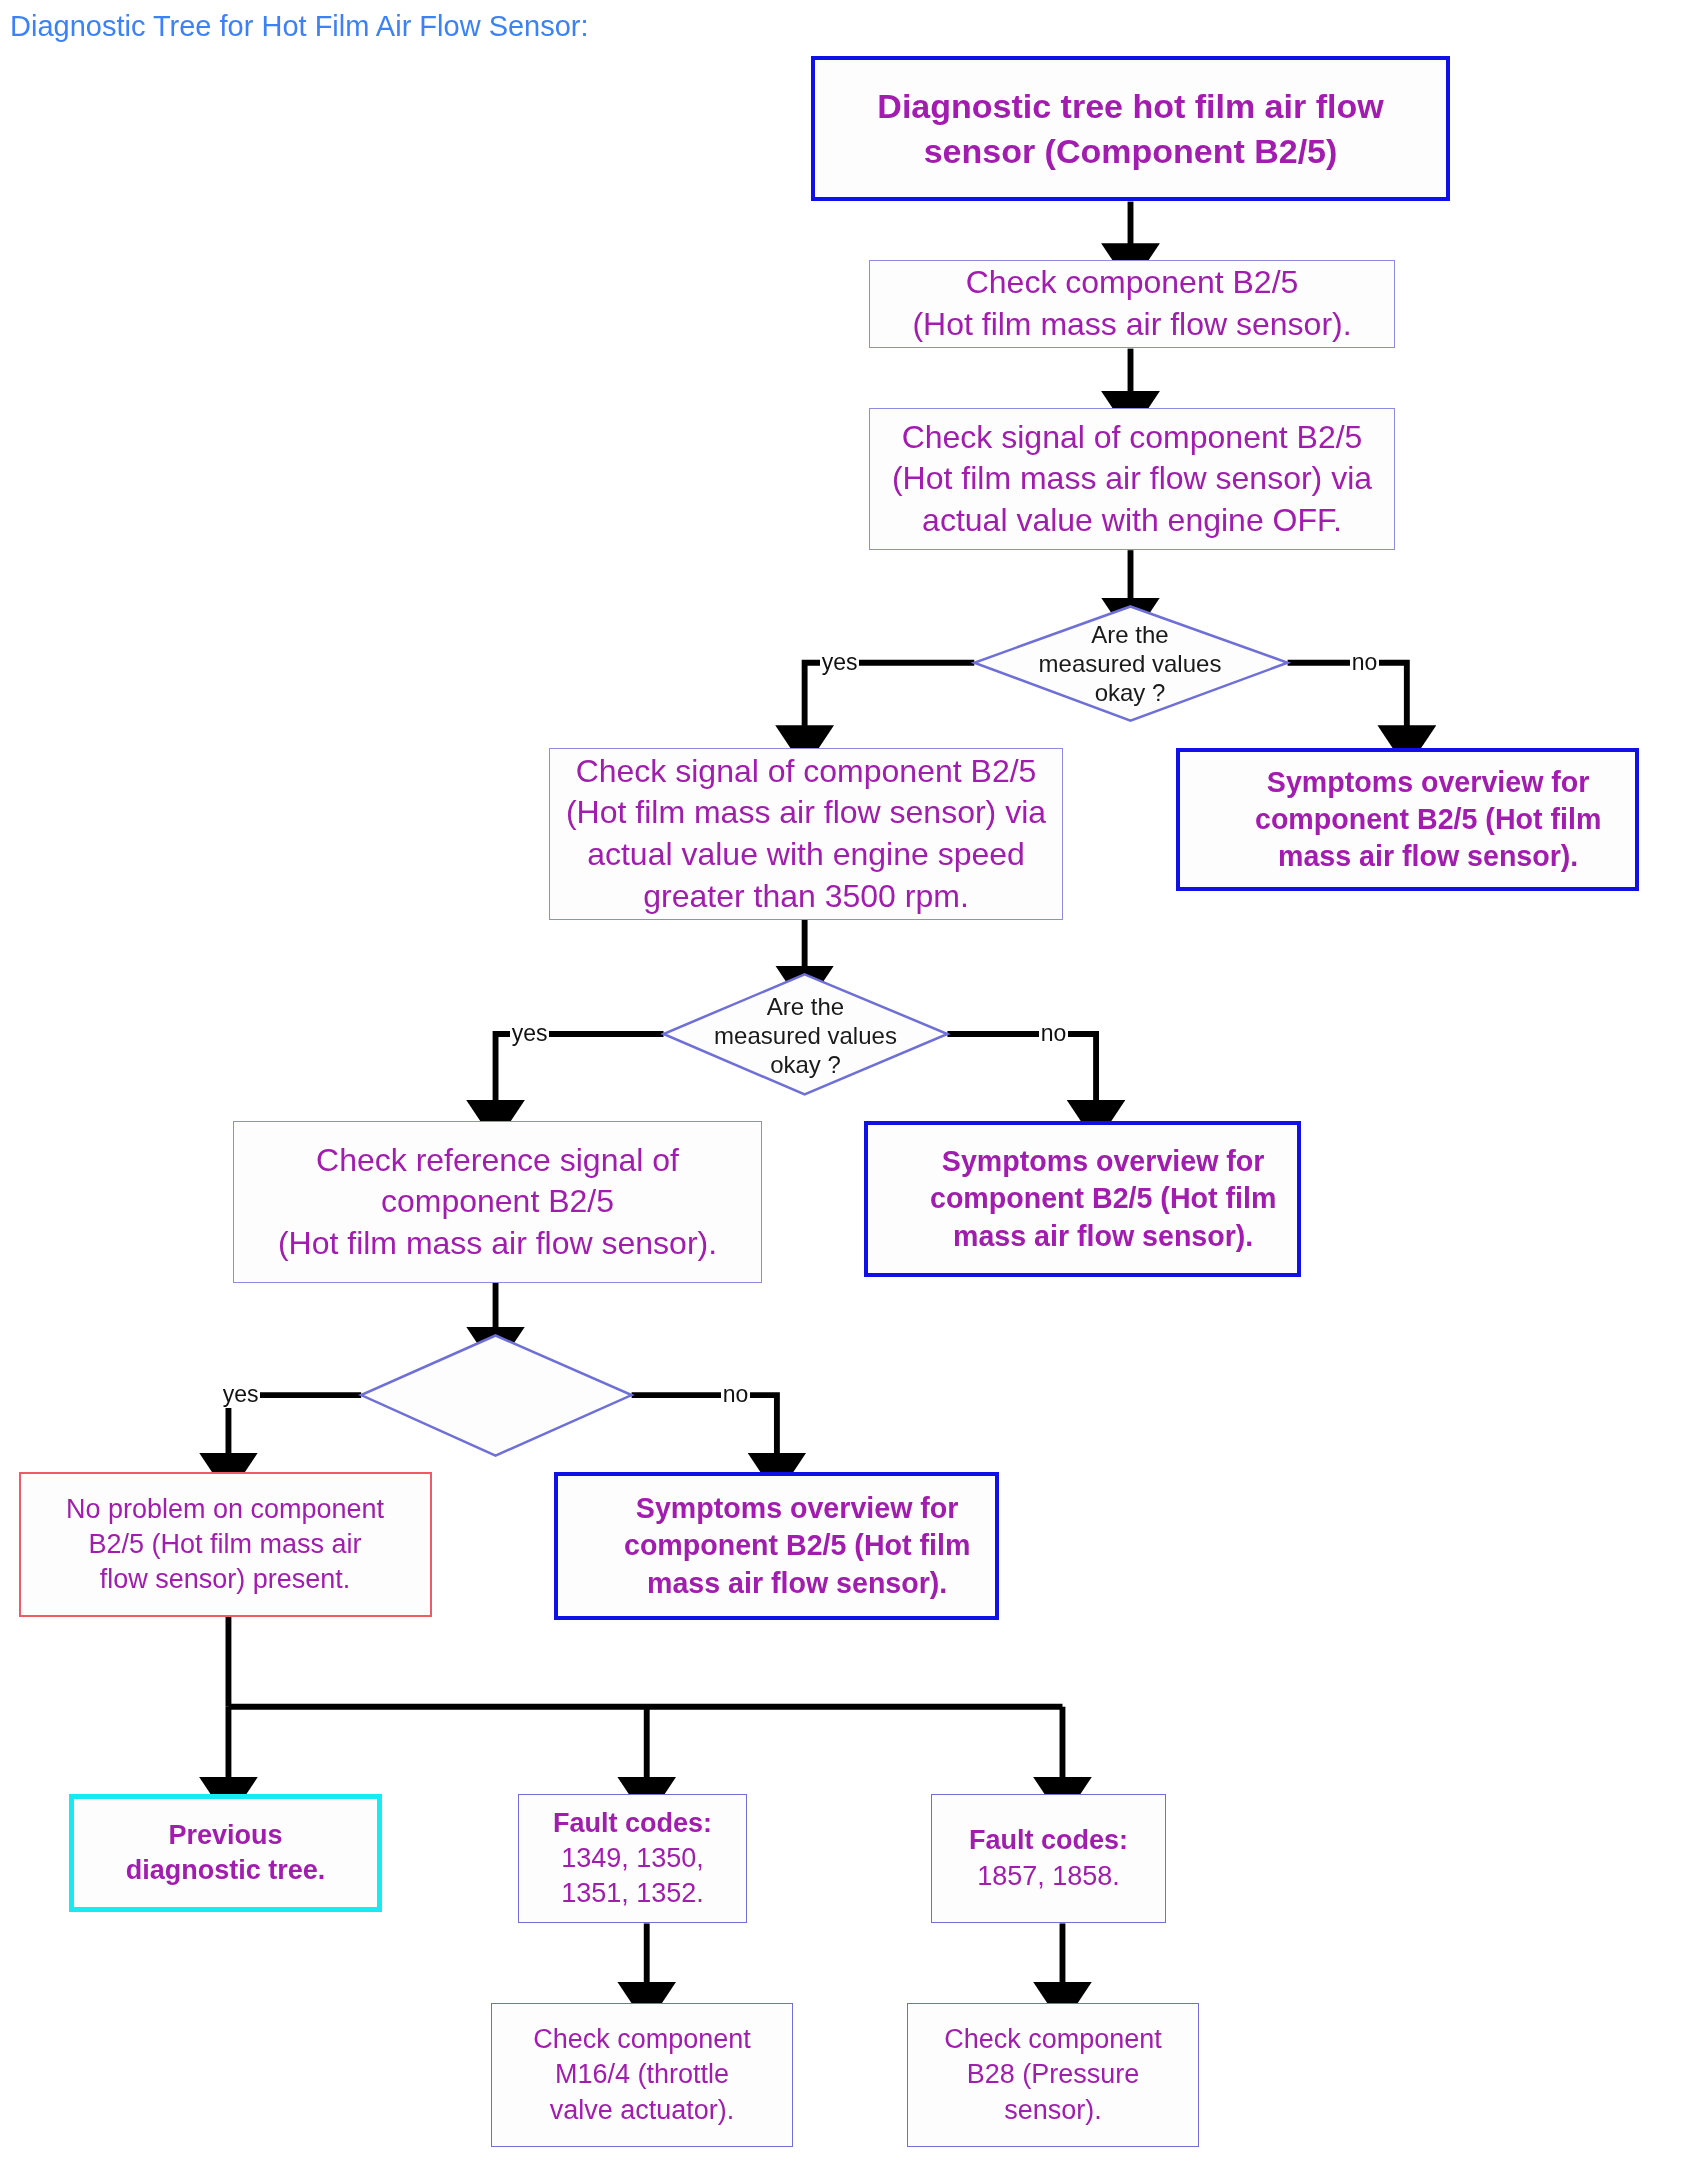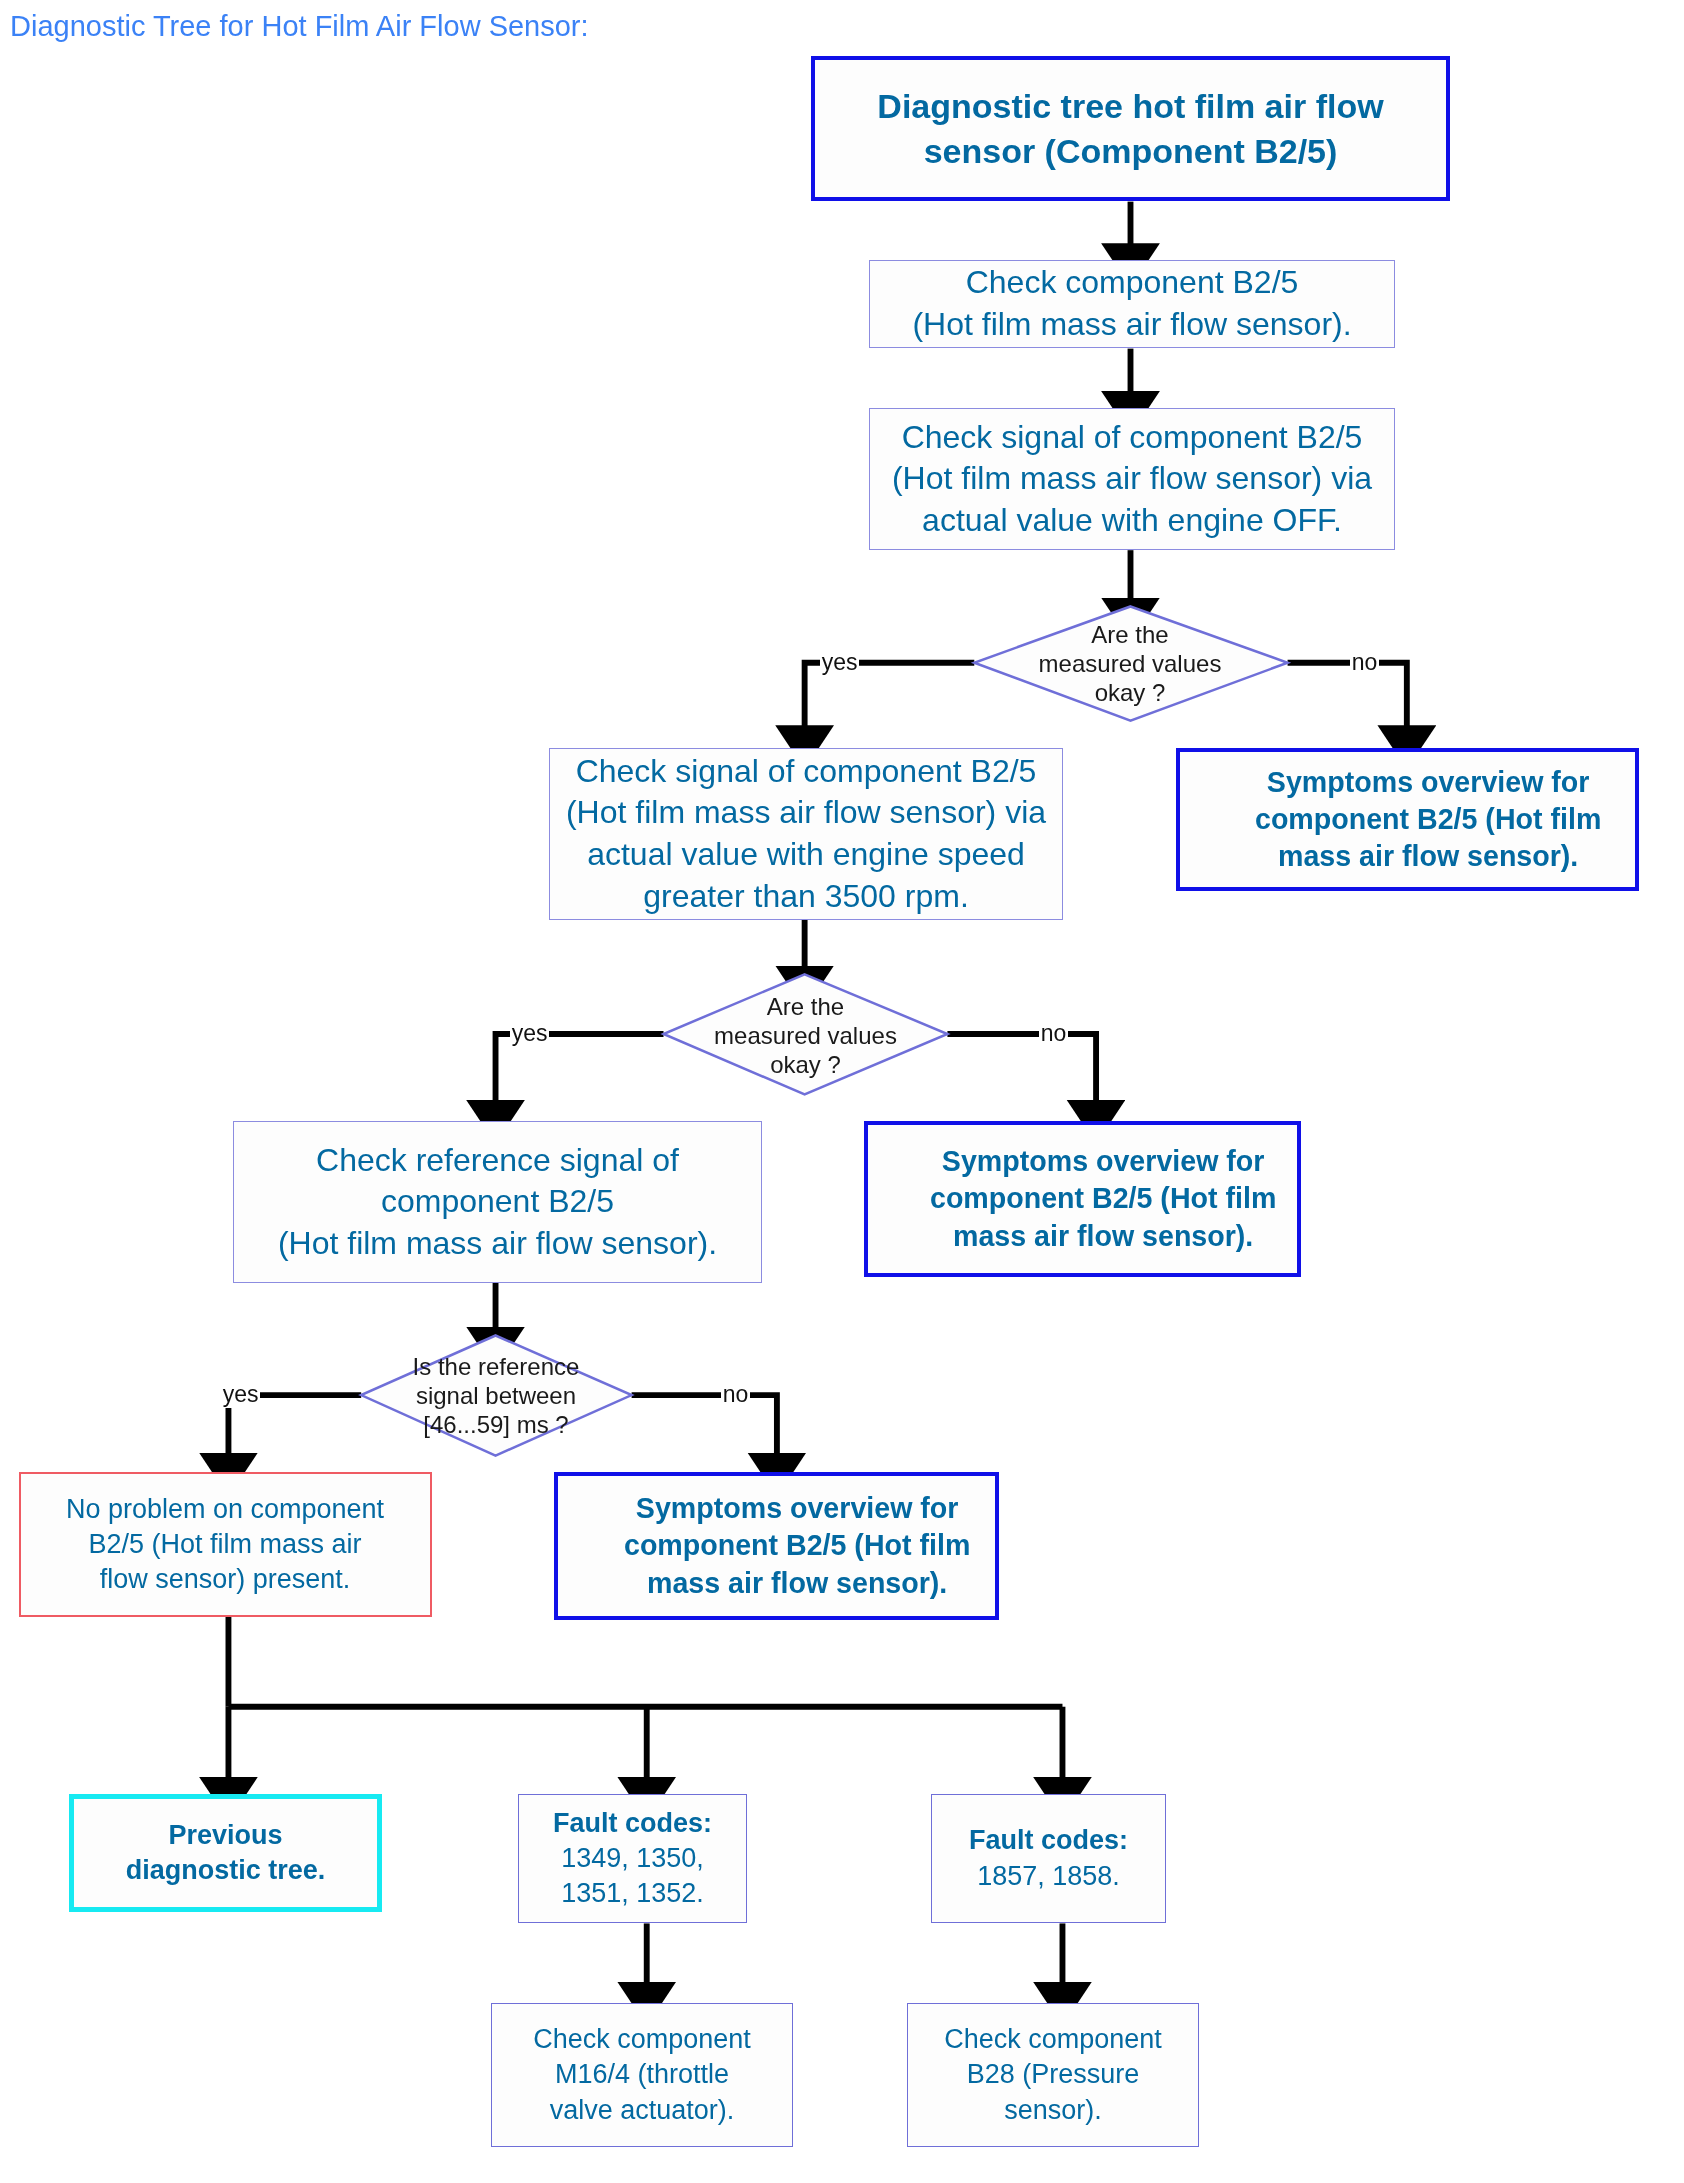--- a/index.html
+++ b/index.html
@@ -31,21 +31,21 @@
     white-space: nowrap;
   }
   .node {
     position: absolute;
     box-sizing: border-box;
     display: flex;
     align-items: center;
     justify-content: center;
     text-align: center;
     background: #fdfdfd;
-    color: #0369a1;
+    color: #a21caf;
     line-height: 1.30;
     padding: 3.4px 6.7px;
   }
   .node .txt { width: 100%; }
   
   .b-thick-blue  { border: 4.2px solid #1010e8; }
   .b-thin-blue   { border: 1.7px solid #8c8ce0; }
   .b-thin-blue2  { border: 1.7px solid #6f6fd8; }
   .b-red         { border: 2.5px solid #ef5b63; }
   .b-cyan        { border: 5px solid #17eaf2; }
@@ -198,27 +198,20 @@
   </div>
 
   <div class="node b-thin-blue t-reg fs-33" style="left:233px; top:1121px; width:529px; height:162px;">
     <div class="txt">
       <div>Check reference signal of</div>
       <div>component B2/5</div>
       <div>(Hot film mass air flow sensor).</div>
     </div>
   </div>
 
-  <div class="diamond-label" style="left:385px; top:1350px; width:222px; height:91px;">
-    <div>
-      <div>Is the reference</div>
-      <div>signal between</div>
-      <div>[46...59] ms ?</div>
-    </div>
-  </div>
   <div class="edge-label" style="left:221px; top:1381px;">yes</div>
   <div class="edge-label" style="left:721px; top:1381px;">no</div>
 
   <div class="node b-red t-reg fs-32" style="left:18.5px; top:1472px; width:413px; height:145px;">
     <div class="txt">
       <div>No problem on component</div>
       <div>B2/5 (Hot film mass air</div>
       <div>flow sensor) present.</div>
     </div>
   </div>

